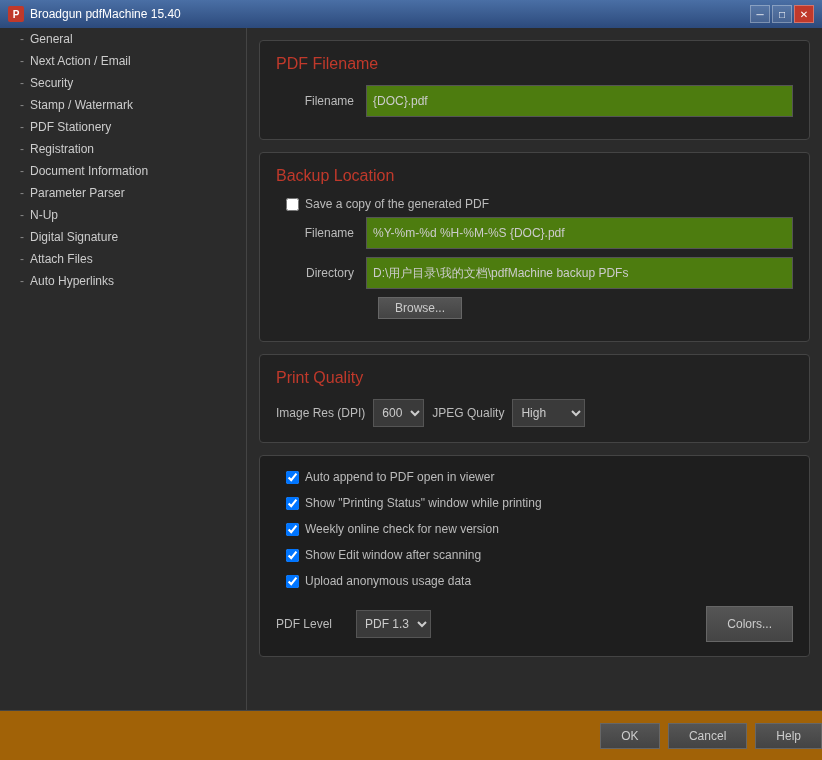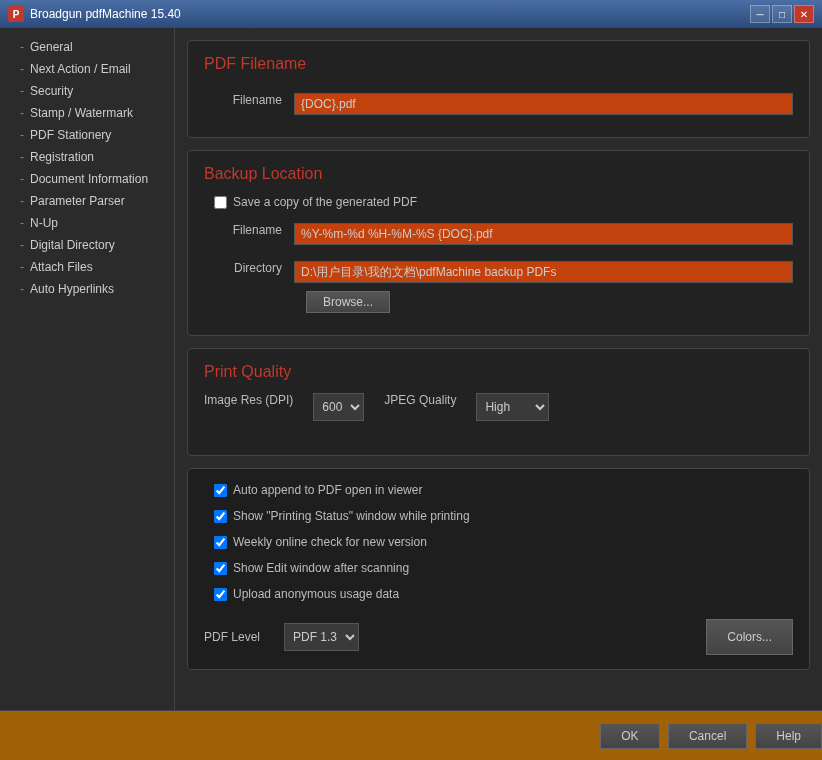--- a/index.html
+++ b/index.html
@@ -57,24 +57,24 @@
       align-items: center;
       justify-content: center;
     }
     .title-btn.close { background: #c0392b; }
     .main-container {
       display: flex;
       height: calc(760px - 28px - 50px);
       background: #2b2b2b;
     }
     .sidebar {
-      width: 175px;
+      width: 247px;
       background: #2b2b2b;
       border-right: 1px solid #444;
-      padding: 8px 0;
+      padding: 0 0;
       overflow-y: auto;
     }
     .sidebar-item {
       padding: 4px 12px 4px 20px;
       cursor: pointer;
       color: #ccc;
       font-size: 12px;
       display: flex;
       align-items: center;
     }
@@ -111,27 +111,26 @@
     }
     .form-label {
       width: 90px;
       text-align: right;
       padding-right: 12px;
       color: #bbb;
       font-size: 12px;
     }
     .form-input {
       flex: 1;
-      background: #c2410c;
+      background: #4d7c0f;
       border: 1px solid #555;
       color: #ccc;
       padding: 3px 6px;
       font-size: 12px;
-      height: 22px;
-      margin-top: 8px;
+      height: 32px;
     }
     .checkbox-row {
       display: flex;
       align-items: center;
       margin-bottom: 6px;
       padding-left: 10px;
     }
     .checkbox-row input[type=checkbox] {
       margin-right: 6px;
       width: 13px;
@@ -146,22 +145,23 @@
       border: 1px solid #666;
       color: #ccc;
       padding: 3px 16px;
       cursor: pointer;
       font-size: 12px;
       margin-left: 102px;
       margin-bottom: 8px;
     }
     .print-quality-row {
       display: flex;
-      gap: 20px;
-      margin-bottom: 20px;
+      align-items: center;
+      gap: 8px;
+      margin-bottom: 1px;
     }
     .pq-label {
       color: #bbb;
       font-size: 12px;
     }
     .pq-select {
       background: #3a3a3a;
       border: 1px solid #555;
       color: #ccc;
       padding: 2px 4px;
@@ -268,21 +268,21 @@
     <div class="sidebar-item">
       <span>Document Information</span>
     </div>
     <div class="sidebar-item">
       <span>Parameter Parser</span>
     </div>
     <div class="sidebar-item">
       <span>N-Up</span>
     </div>
     <div class="sidebar-item">
-      <span>Digital Directory</span>
+      <span>Digital Signature</span>
     </div>
     <div class="sidebar-item">
       <span>Attach Files</span>
     </div>
     <div class="sidebar-item">
       <span>Auto Hyperlinks</span>
     </div>
   </div>
 
   <div class="content-area">

